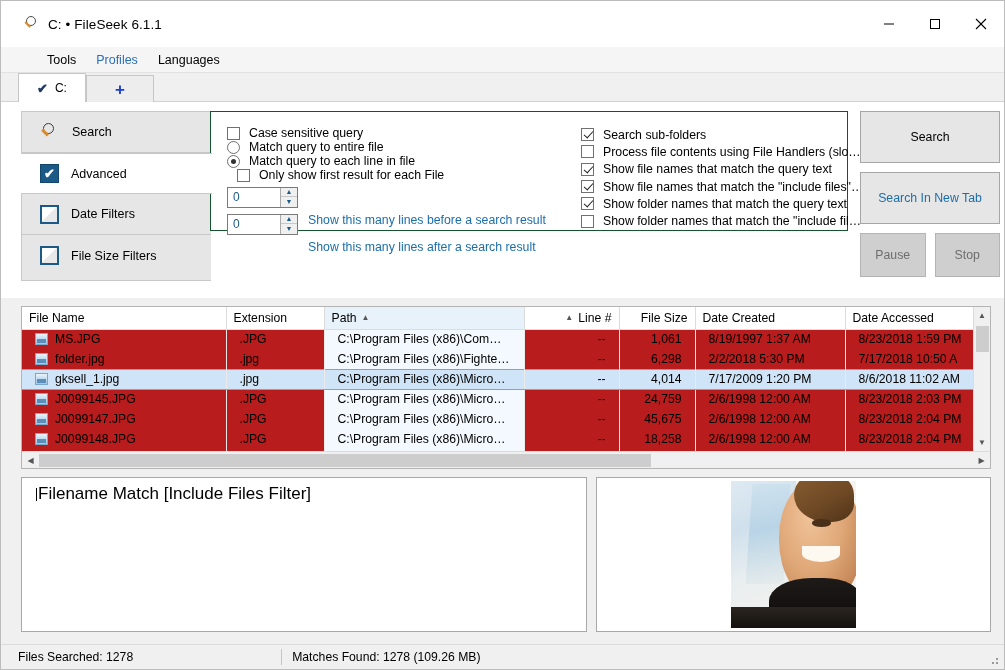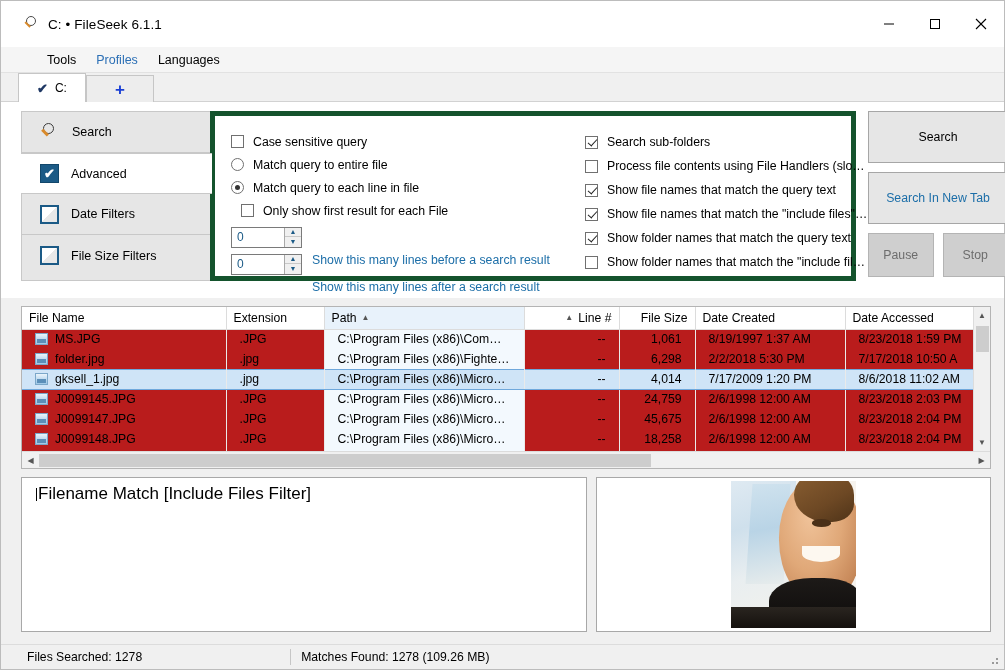--- a/index.html
+++ b/index.html
@@ -194,23 +194,23 @@
     line-height: 1;
   }
   .ico-sq {
     width: 19px; height: 19px;
     border: 2.5px solid #1b5a86;
     background: linear-gradient(135deg,#ffffff 50%,#e8e8e8 50%);
   }
 
   .optbox {
     flex: 1 1 auto;
-    border: 5px solid #14532d;
+    border: 1px solid #14532d;
     background: #ffffff;
-    height: 170px;
+    height: 120px;
     display: flex;
     padding: 14px 0 0 16px;
     margin-left: -1px;
   }
   .optcol { display: flex; flex-direction: column; }
   .optcol.left { width: 340px; }
   .optcol.right { width: 280px; padding-left: 14px; }
 
   .opt {
     display: flex;
@@ -519,21 +519,21 @@
     height: 25px;
     background: #f0f0f0;
     border-top: 1px solid #dcdcdc;
     display: flex;
     align-items: center;
     font-size: 12.2px;
     margin-top: auto;
     flex: 0 0 auto;
     position: relative;
   }
-  .status-cell { padding-left: 26px; }
+  .status-cell { padding-left: 17px; }
   .status-cell.second {
     margin-left: 148px;
     border-left: 1px solid #c6c6c6;
     padding-left: 10px;
     height: 16px;
     display: flex;
     align-items: center;
   }
   .grip {
     position: absolute;

